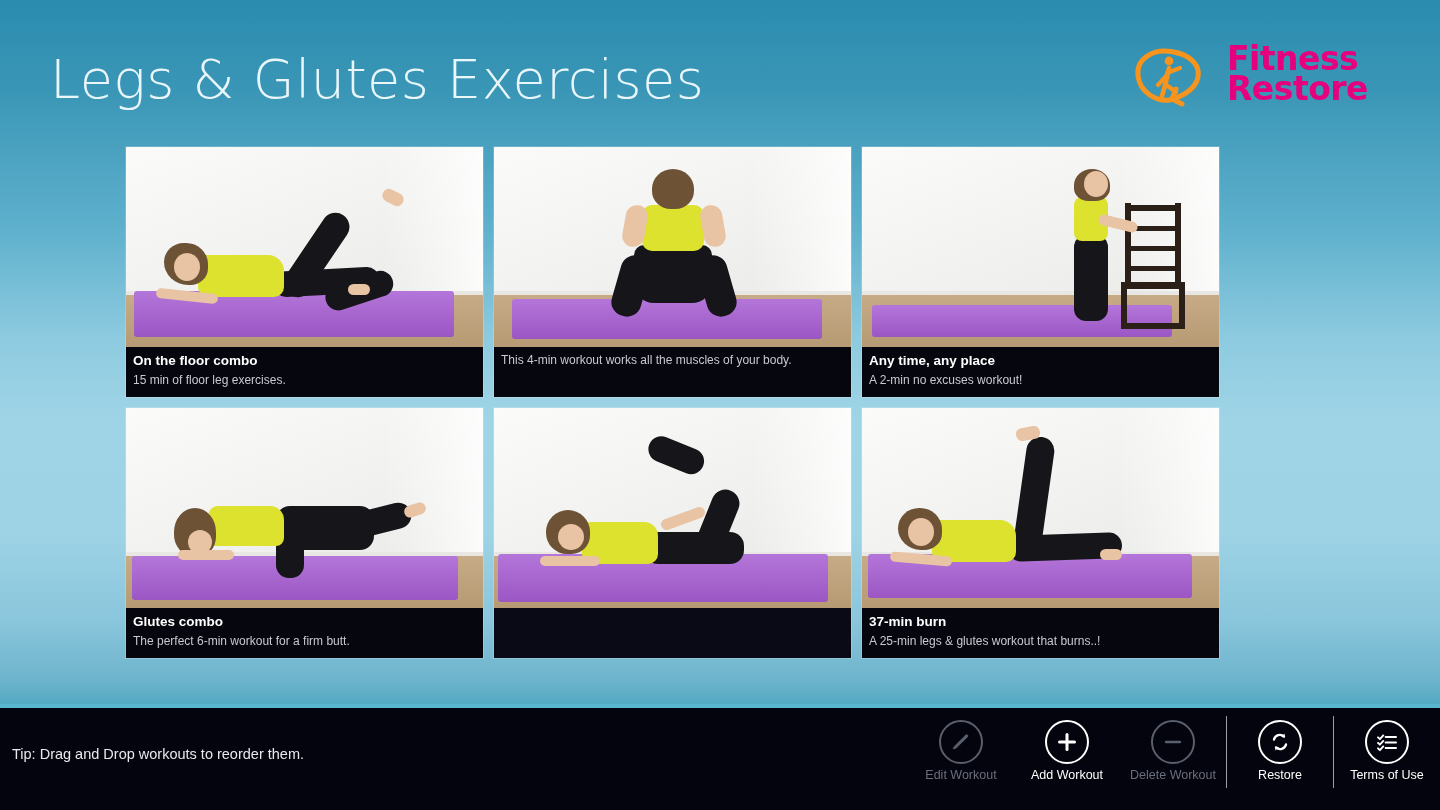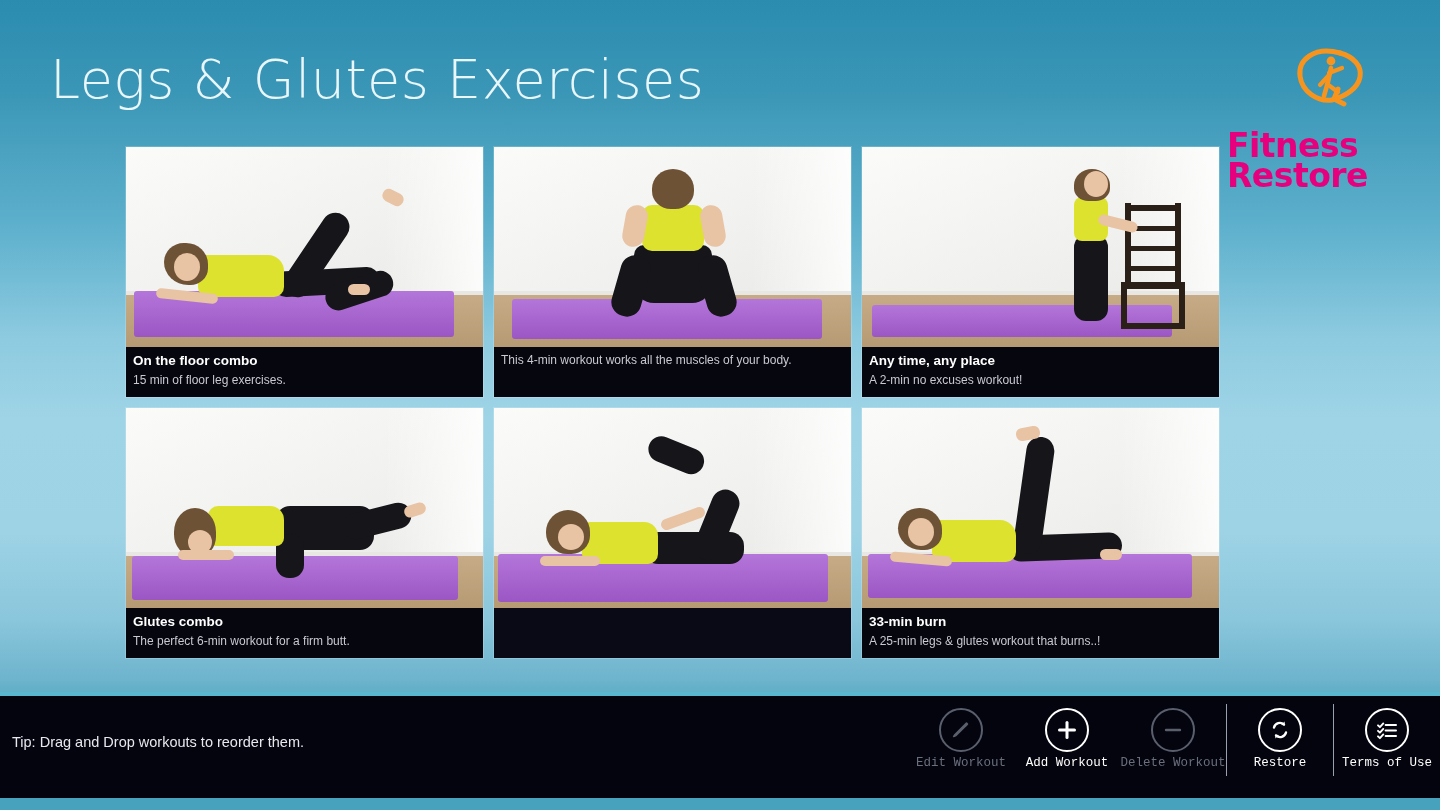--- a/index.html
+++ b/index.html
@@ -25,21 +25,21 @@
   }
 
   
   .header { position:absolute; left:0; top:0; width:1440px; height:140px; }
   .page-title {
     position:absolute; left:50px; top:48px;
     font-size:54px; font-weight:300; letter-spacing:0.5px;
     color:#e9f6fa; white-space:nowrap;
     font-family:"DejaVu Sans", sans-serif;
   }
-  .logo { position:absolute; right:72px; top:44px; display:flex; align-items:flex-end; gap:21px;flex-direction:column; }
+  .logo { position:absolute; right:72px; top:44px; display:flex; align-items:flex-start; gap:21px; }
   .logo-mark { width:74px; height:66px; flex:0 0 auto; }
   .logo-text {
     display:flex; flex-direction:column; line-height:0.92;
     font-family:"DejaVu Sans", sans-serif;
     font-weight:bold; font-size:33px; color:#e6007e;
     letter-spacing:-0.5px;
   }
 
   
   .grid {
@@ -82,40 +82,40 @@
          background:linear-gradient(to bottom,#b476da,#9b56c4); }
   .body-part { position:absolute; }
   .pants { background:#16161a; border-radius:12px; }
   .top   { background:#dde22e; border-radius:10px; }
   .skin  { background:#e8c3a4; border-radius:50%; }
   .hair  { background:#6e5236; border-radius:50%; }
   .chair-el { position:absolute; background:#2a2018; }
 
   
   .appbar {
-    position:absolute; left:0; bottom:12px; width:1440px; height:106px;
+    position:absolute; left:0; bottom:0; width:1440px; height:106px;
     background:#04040e; border-top:4px solid #5ab6cf;
   }
   .tip {
     position:absolute; left:12px; top:38px;
     font-size:14.5px; color:#e8e8ee;
     white-space:nowrap;
   }
   .cmds { position:absolute; right:0; top:0; height:86px; display:flex; align-items:flex-start; }
   .cmd {
     width:106px; height:86px; display:flex; flex-direction:column;
     align-items:center; justify-content:flex-start; padding-top:12px;
     background:transparent;
   }
   .cmd-icon {
     width:44px; height:44px; border-radius:50%;
     border:2px solid #ffffff; display:flex; align-items:center; justify-content:center;
     position:relative;
   }
-  .cmd-label { margin-top:4px; font-size:12.5px; color:#ffffff; white-space:nowrap;font-family:Liberation Mono, monospace; }
+  .cmd-label { margin-top:4px; font-size:12.5px; color:#ffffff; white-space:nowrap; }
   .cmd.disabled .cmd-icon { border-color:#5a5f6e; }
   .cmd.disabled .cmd-label { color:#6a6f7d; }
   .cmd.disabled svg path, .cmd.disabled svg line,
   .cmd.disabled svg rect, .cmd.disabled svg circle { stroke:#5a5f6e; fill:none; }
   .divider { width:1px; height:72px; margin-top:8px; background:#9aa0ad; }
 </style>
 </head>
 <body>
 
 <div id="app">
@@ -278,21 +278,21 @@
           <div class="body-part pants" style="left:150px; bottom:56px; width:28px; height:118px; border-radius:14px; transform:rotate(8deg); transform-origin:bottom left;"></div>
           <div class="body-part skin" style="left:154px; bottom:168px; width:24px; height:13px; border-radius:6px; transform:rotate(-10deg);"></div>
           <div class="body-part top" style="left:70px; bottom:46px; width:84px; height:42px; border-radius:8px 16px 10px 10px;"></div>
           <div class="body-part hair" style="left:36px; bottom:58px; width:44px; height:42px; border-radius:48% 50% 40% 52%;"></div>
           <div class="body-part skin" style="left:46px; bottom:62px; width:26px; height:28px;"></div>
           <div class="body-part skin" style="left:28px; bottom:44px; width:62px; height:10px; border-radius:5px; transform:rotate(5deg);"></div>
           <div class="body-part skin" style="left:238px; bottom:48px; width:22px; height:11px; border-radius:6px;"></div>
         </div>
       </div>
       <div class="tile-caption">
-        <div class="cap-title">33-min burn</div>
+        <div class="cap-title">37-min burn</div>
         <div class="cap-sub">A 25-min legs &amp; glutes workout that burns..!</div>
       </div>
     </div>
 
   </div>
 
   <div class="appbar">
     <div class="tip">Tip: Drag and Drop workouts to reorder them.</div>
 
     <div class="cmds">

